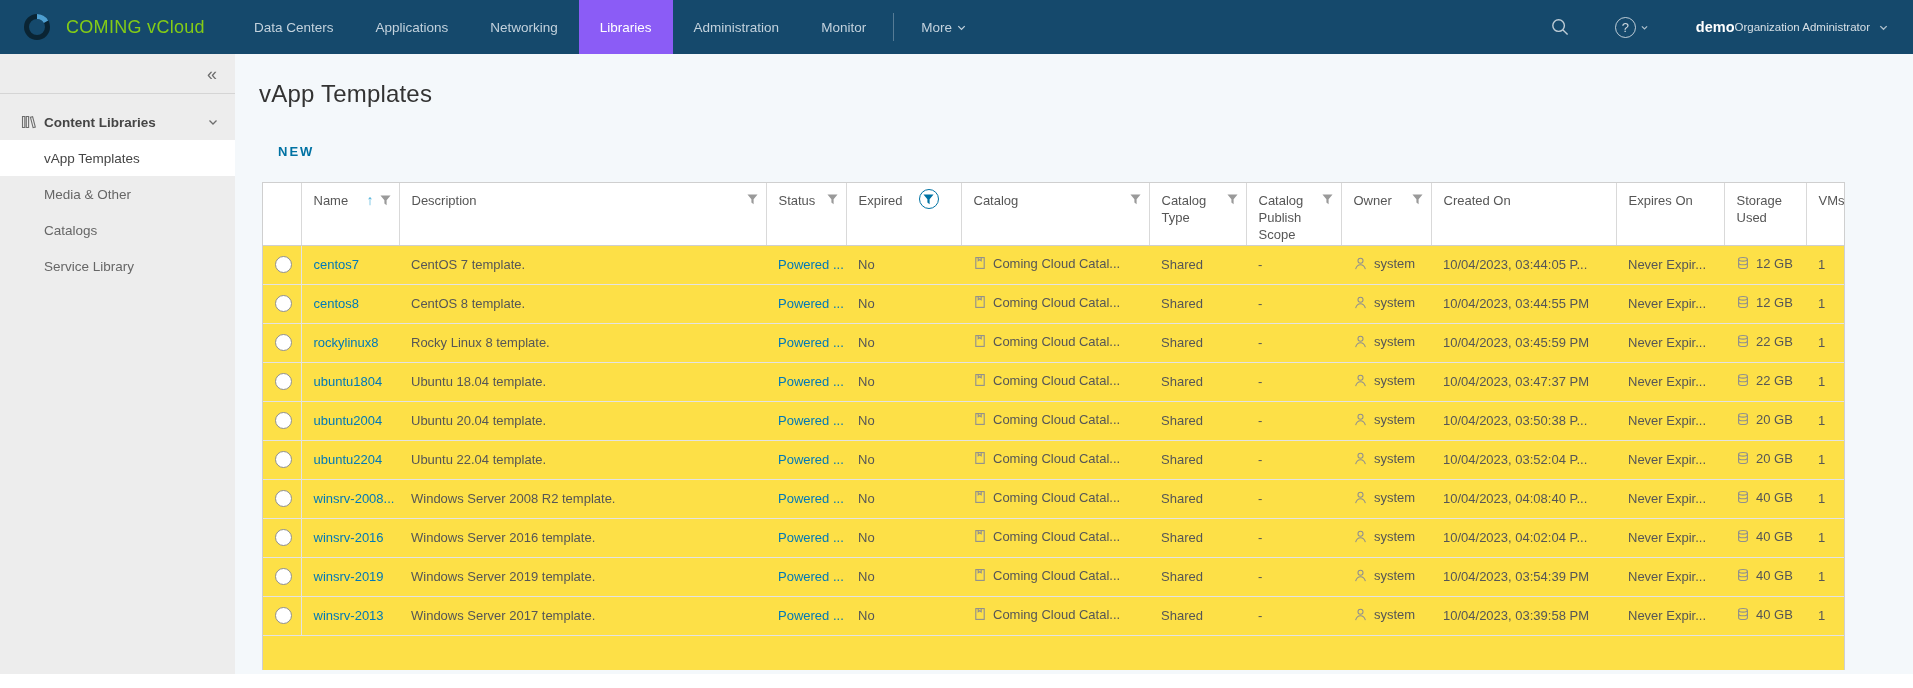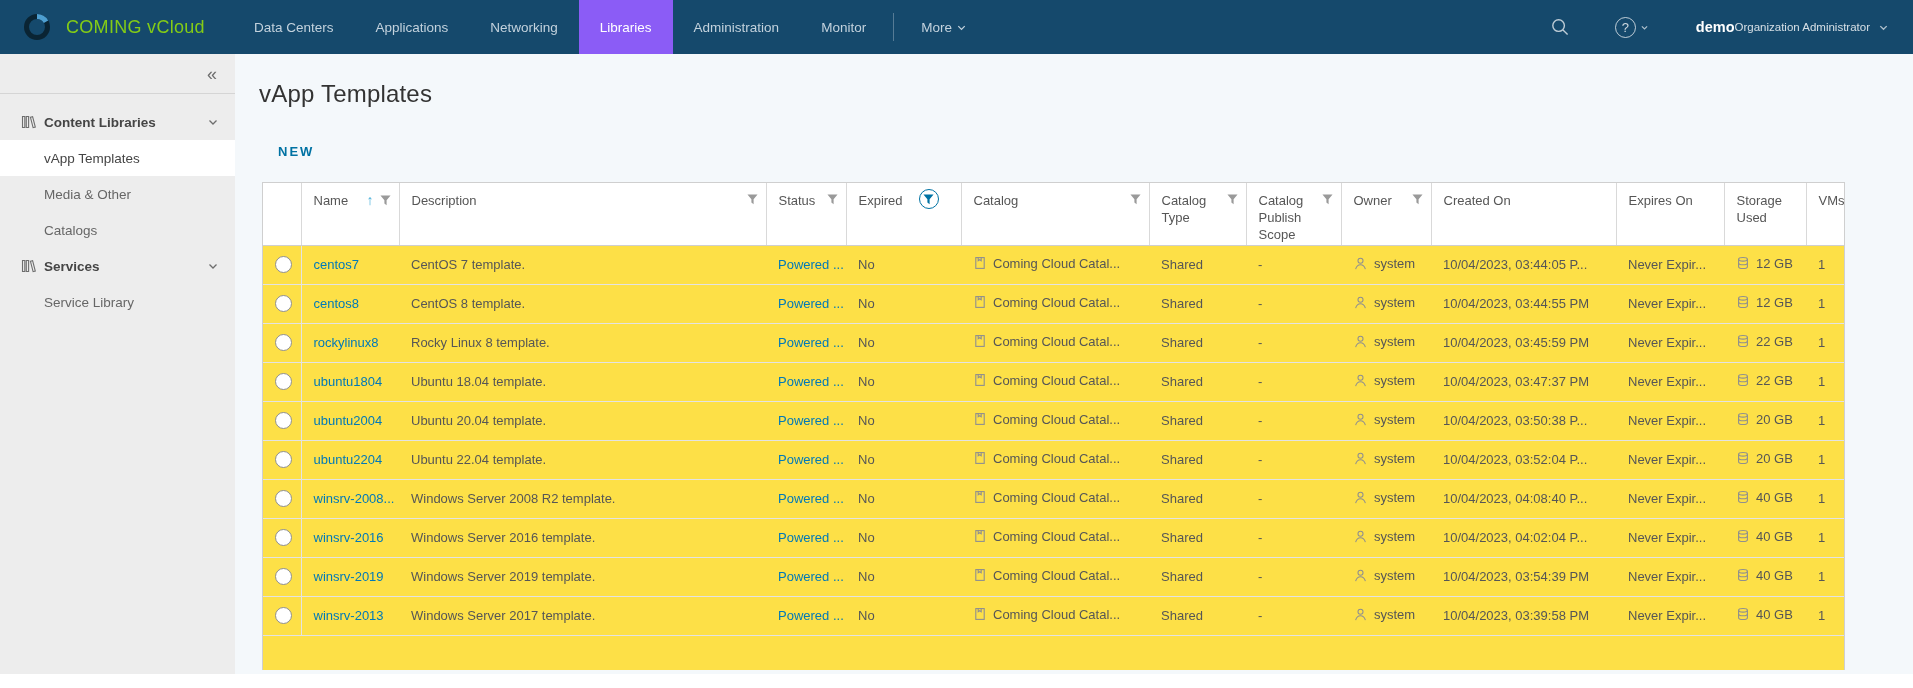--- a/index.html
+++ b/index.html
@@ -201,34 +201,20 @@
         <span>
           <svg width="12" height="12" viewBox="0 0 12 12">
               <path d="M2.5 4.5l3.5 3.5 3.5-3.5" fill="none" stroke="#6e6e6e" stroke-width="1.3"></path>
             </svg>
         </span>
       </div>
       <div class="side-item selected">vApp Templates</div>
       <div class="side-item">Media &amp; Other</div>
       <div class="side-item">Catalogs</div>
 
-      <div class="side-group">
-        <span class="sicon">
-          <svg width="16" height="16" viewBox="0 0 16 16" class="gicon" style="stroke:#6e6e6e">
-            <path d="M2.5 2.5h2.3v11H2.5zM6.3 2.5h2.3v11H6.3z"></path>
-            <path d="M10.4 3.2l2.2-.55 2.7 10.5-2.2.55z"></path>
-          </svg>
-        </span>
-        <span class="glabel">Services</span>
-        <span>
-          <svg width="12" height="12" viewBox="0 0 12 12">
-              <path d="M2.5 4.5l3.5 3.5 3.5-3.5" fill="none" stroke="#6e6e6e" stroke-width="1.3"></path>
-            </svg>
-        </span>
-      </div>
       <div class="side-item">Service Library</div>
 
     </nav>
   </aside>
 
   <main class="main">
     <h1 class="page-title">vApp Templates</h1>
 
     <div class="toolbar">
       <button class="btn-link">NEW</button>

